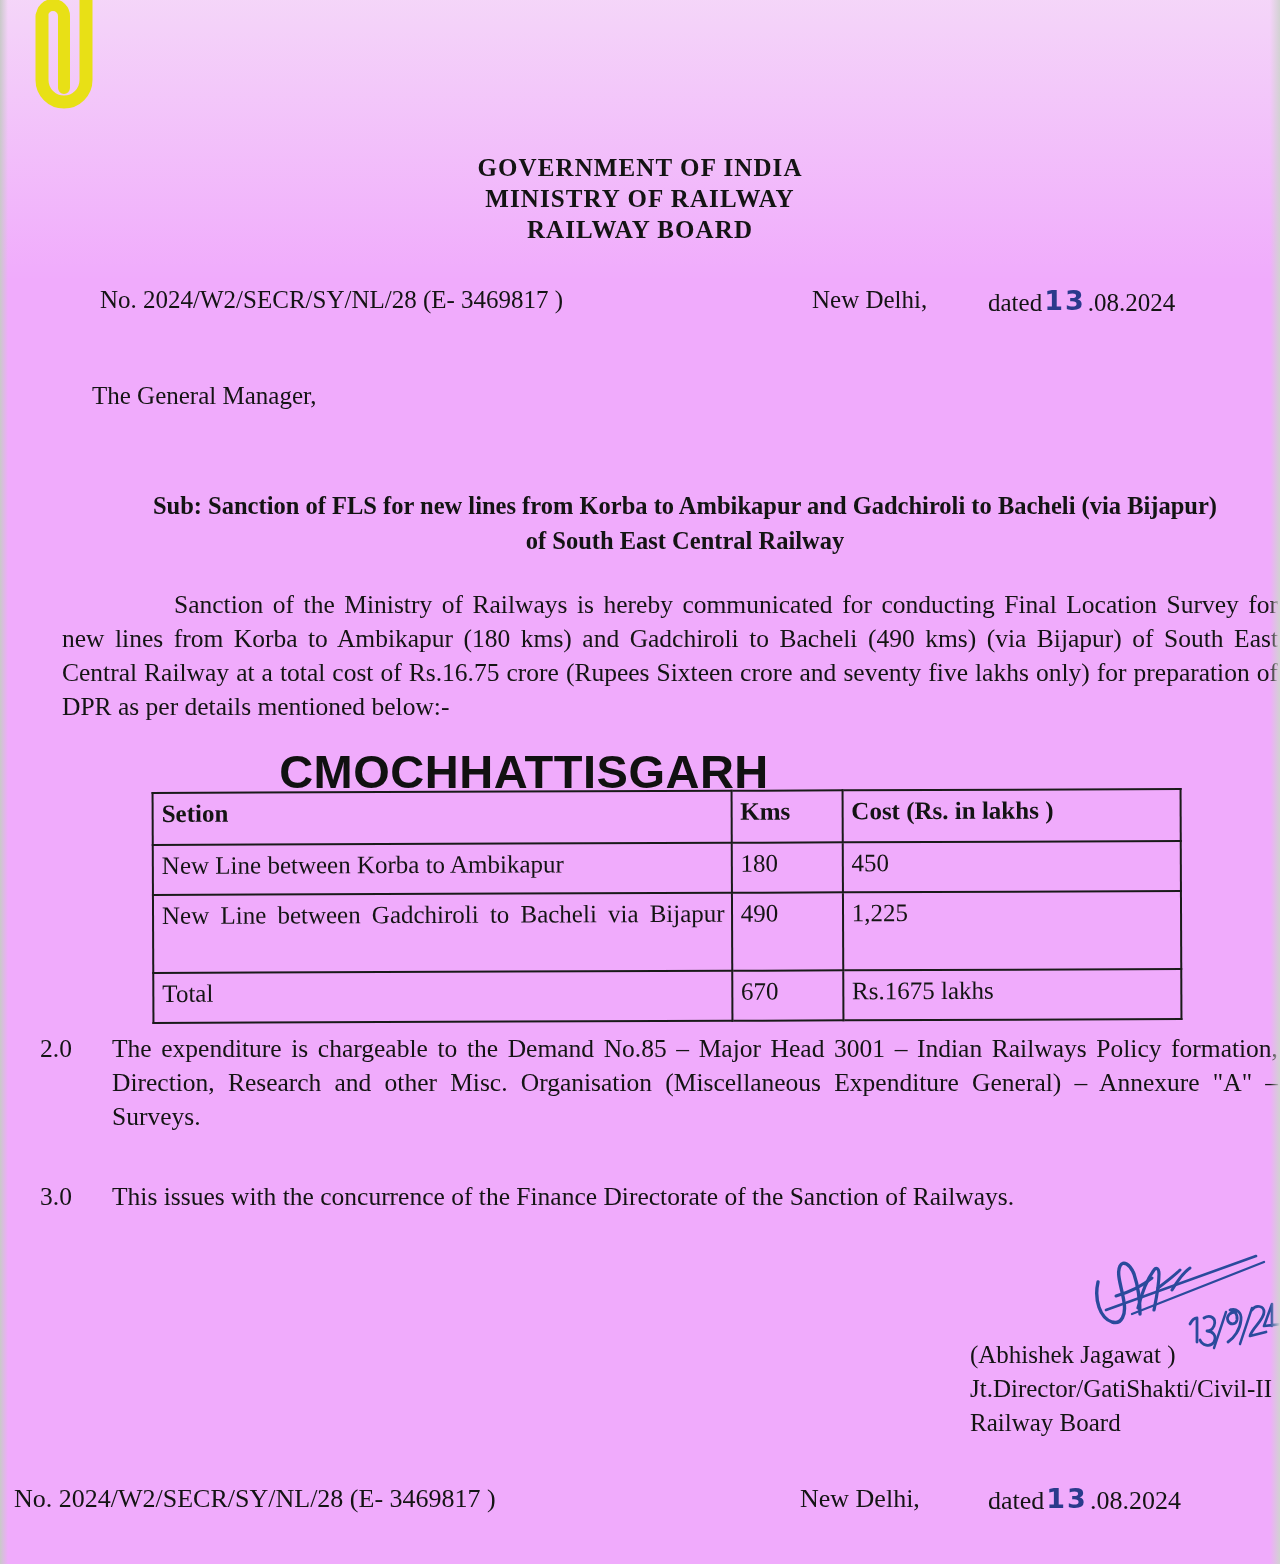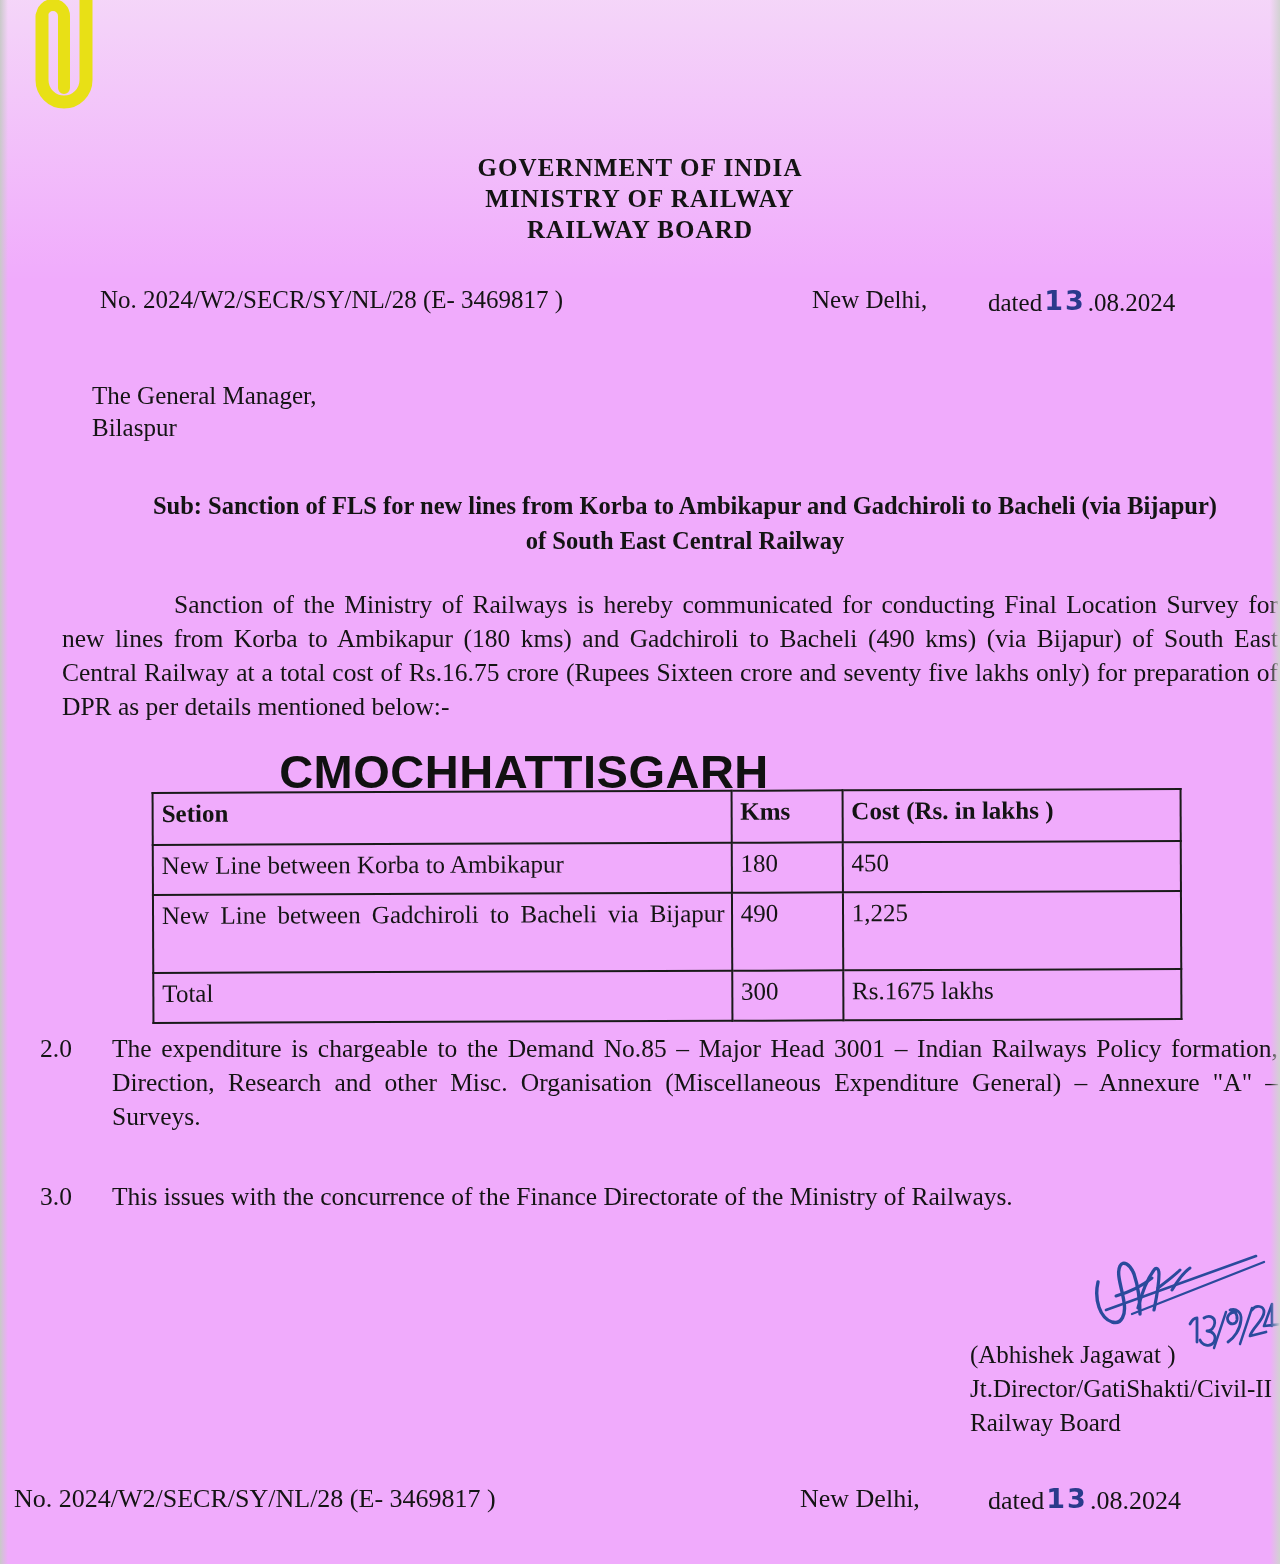--- a/index.html
+++ b/index.html
@@ -296,21 +296,20 @@
   </div>
 
   <div class="refline">
     <span class="ref-no">No. 2024/W2/SECR/SY/NL/28 (E- 3469817 )</span>
     <span class="ref-city">New Delhi,</span>
     <span class="ref-dated"><span>dated</span><span class="hand-date">13</span><span>.08.2024</span></span>
   </div>
 
   <div class="addressee">
     <div>The General Manager,</div>
-    <div>Bilaspur</div>
   </div>
 
   <div class="subject">Sub: Sanction of FLS for new lines from Korba to Ambikapur and Gadchiroli to Bacheli (via Bijapur) of South East Central Railway</div>
 
   <div class="body-para">Sanction of the Ministry of Railways is hereby communicated for conducting Final Location Survey for new lines from Korba to Ambikapur (180 kms) and Gadchiroli to Bacheli (490 kms) (via Bijapur) of South East Central Railway at a total cost of Rs.16.75 crore (Rupees Sixteen crore and seventy five lakhs only) for preparation of DPR as per details mentioned below:-</div>
 
   <div class="watermark">CMOCHHATTISGARH</div>
 
   <table class="doc-table">
     <thead>
@@ -326,34 +325,34 @@
         <td>180</td>
         <td>450</td>
       </tr>
       <tr class="row-tall">
         <td class="cell-justify">New Line between Gadchiroli to Bacheli via Bijapur</td>
         <td>490</td>
         <td>1,225</td>
       </tr>
       <tr class="row-reg">
         <td>Total</td>
-        <td>300</td>
+        <td>670</td>
         <td>Rs.1675 lakhs</td>
       </tr>
     </tbody>
   </table>
 
   <div class="num-para" id="para2">
     <span class="num">2.0</span>
     <span class="txt">The expenditure is chargeable to the Demand No.85 – Major Head 3001 – Indian Railways Policy formation, Direction, Research and other Misc. Organisation (Miscellaneous Expenditure General) – Annexure "A" – Surveys.</span>
   </div>
 
   <div class="num-para" id="para3">
     <span class="num">3.0</span>
-    <span class="txt">This issues with the concurrence of the Finance Directorate of the Ministry of Railways.</span>
+    <span class="txt">This issues with the concurrence of the Finance Directorate of the Sanction of Railways.</span>
   </div>
 
   <svg class="signature-mark" viewBox="0 0 200 100">
     <g fill="none" stroke="#2a4a9c" stroke-linecap="round" stroke-linejoin="round">
       <path d="M12 30 C8 48 14 66 26 70 C36 73 40 62 38 50 C36 36 30 22 34 14 C37 8 44 12 48 22 C52 34 54 50 54 62" stroke-width="3.4"></path>
       <path d="M30 44 C44 40 56 34 66 26" stroke-width="3"></path>
       <path d="M52 56 C56 40 62 26 68 18 C70 15 73 16 73 22 C73 34 70 48 68 58" stroke-width="3.2"></path>
       <path d="M72 36 C80 30 88 24 94 18" stroke-width="3"></path>
       <path d="M86 38 C92 28 98 20 104 16" stroke-width="3"></path>
       <path d="M20 58 L170 4" stroke-width="2.6"></path>

